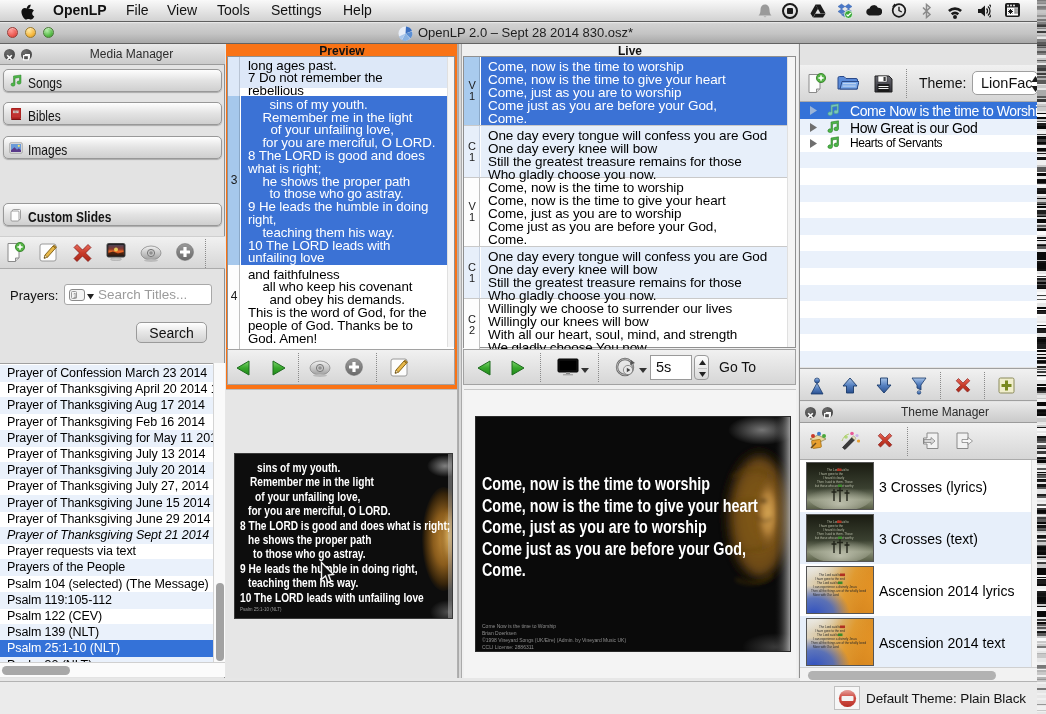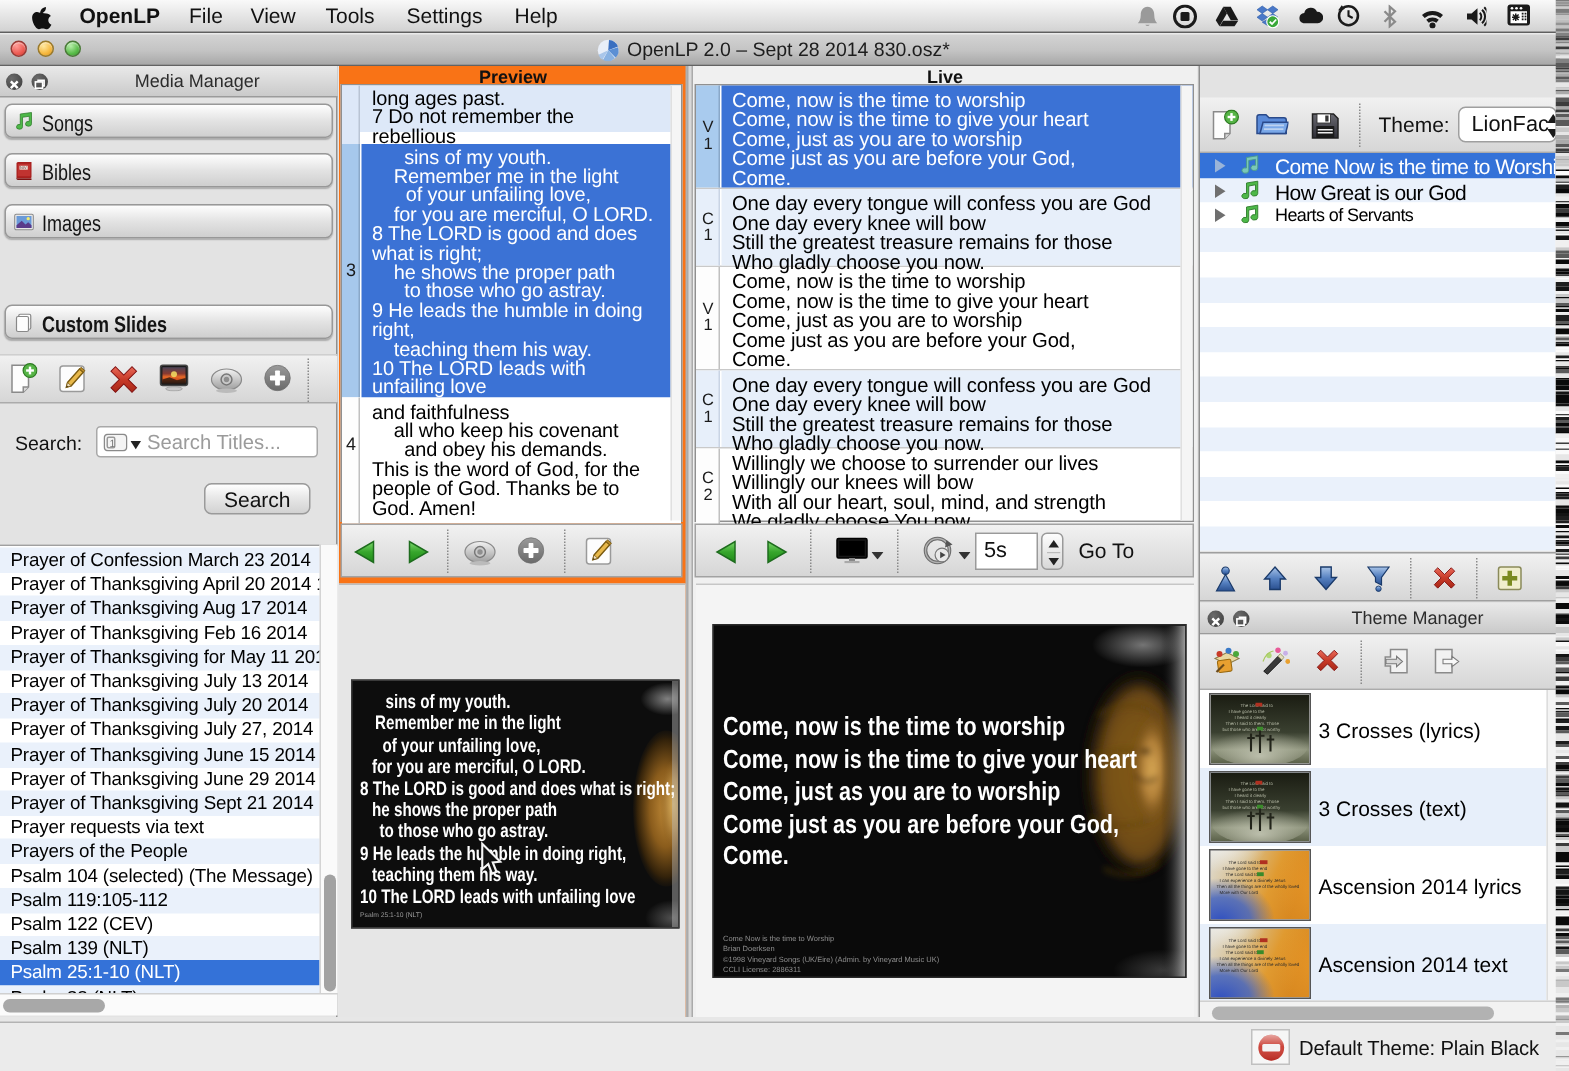--- a/index.html
+++ b/index.html
@@ -238,21 +238,21 @@
             <stop offset="0" stop-color="#9a9a9a"></stop>
             <stop offset="1" stop-color="#6a6a6a"></stop>
           </linearGradient>
         </defs>
         <circle cx="9" cy="9" r="8.5" fill="url(#pc)" stroke="#6f6f6f" stroke-width="0.5"></circle>
 <rect x="4" y="7.4" width="10" height="3.2" rx="0.5" fill="#fff"></rect>
         <rect x="7.4" y="4" width="3.2" height="10" rx="0.5" fill="#fff"></rect>
       </svg>
       <div style="position:absolute;left:205px;top:2px;height:29px;border-left:1px dotted #8a8a8a;"></div>
     </div>
-  <div class="abs" style="left:10px;top:244px;font-size:13px;color:#111;">Search:</div>
+  <div class="abs" style="left:10px;top:244px;font-size:13px;color:#111;">Prayers:</div>
   <div class="abs" style="left:64px;top:240px;width:148px;height:21px;background:#fff;border:1px solid #a8a8a8;border-radius:3px;">
     <svg class="abs" style="left:4px;top:4px" width="16" height="12" viewBox="0 0 16 12">
         <rect x="0.5" y="0.5" width="15" height="11" rx="2.5" fill="#f4f4f4" stroke="#8a8a8a"></rect>
         <rect x="2.5" y="2.5" width="5" height="7" rx="1" fill="none" stroke="#9a9a9a"></rect>
         <text x="4" y="9" font-size="7" fill="#777" font-family="Liberation Sans">1</text>
       </svg>
     <svg class="abs" style="left:22px;top:9px" width="8" height="6">
         <path d="M0 0 L7 0 L3.5 5.5 Z" fill="#222"></path>
       </svg>
     <div class="abs" style="left:33px;top:2px;font-size:13.5px;color:#9b9b9b;">Search Titles...</div>
@@ -262,21 +262,21 @@
 <div class="mrow alt" style="top:1.0px;">Prayer of Confession March 23 2014</div>
 <div class="mrow" style="top:17.2px;">Prayer of Thanksgiving April 20 2014 1</div>
 <div class="mrow alt" style="top:33.4px;">Prayer of Thanksgiving Aug 17 2014</div>
 <div class="mrow" style="top:49.6px;">Prayer of Thanksgiving Feb 16 2014</div>
 <div class="mrow alt" style="top:65.8px;">Prayer of Thanksgiving for May 11 201</div>
 <div class="mrow" style="top:82.0px;">Prayer of Thanksgiving July 13 2014</div>
 <div class="mrow alt" style="top:98.2px;">Prayer of Thanksgiving July 20 2014</div>
 <div class="mrow" style="top:114.4px;">Prayer of Thanksgiving July 27, 2014</div>
 <div class="mrow alt" style="top:130.6px;">Prayer of Thanksgiving June 15 2014</div>
 <div class="mrow" style="top:146.8px;">Prayer of Thanksgiving June 29 2014</div>
-<div class="mrow alt" style="top:163.0px;">Prayer of Thanksgiving Sept 21 2014</div>
+<div class="mrow alt" style="top:163.0px;font-style:italic;">Prayer of Thanksgiving Sept 21 2014</div>
 <div class="mrow alt" style="top:195.4px;">Prayers of the People</div>
 <div class="mrow" style="top:179.2px;">Prayer requests via text</div>
 <div class="mrow" style="top:211.6px;">Psalm 104 (selected) (The Message)</div>
 <div class="mrow alt" style="top:227.8px;">Psalm 119:105-112</div>
 <div class="mrow" style="top:244.0px;">Psalm 122 (CEV)</div>
 <div class="mrow alt" style="top:260.2px;">Psalm 139 (NLT)</div>
 <div class="mrow sel" style="top:276.4px;">Psalm 25:1-10 (NLT)</div>
 <div class="mrow alt" style="top:292.6px;">Psalm 32 (NLT)</div>
 </div>
 

